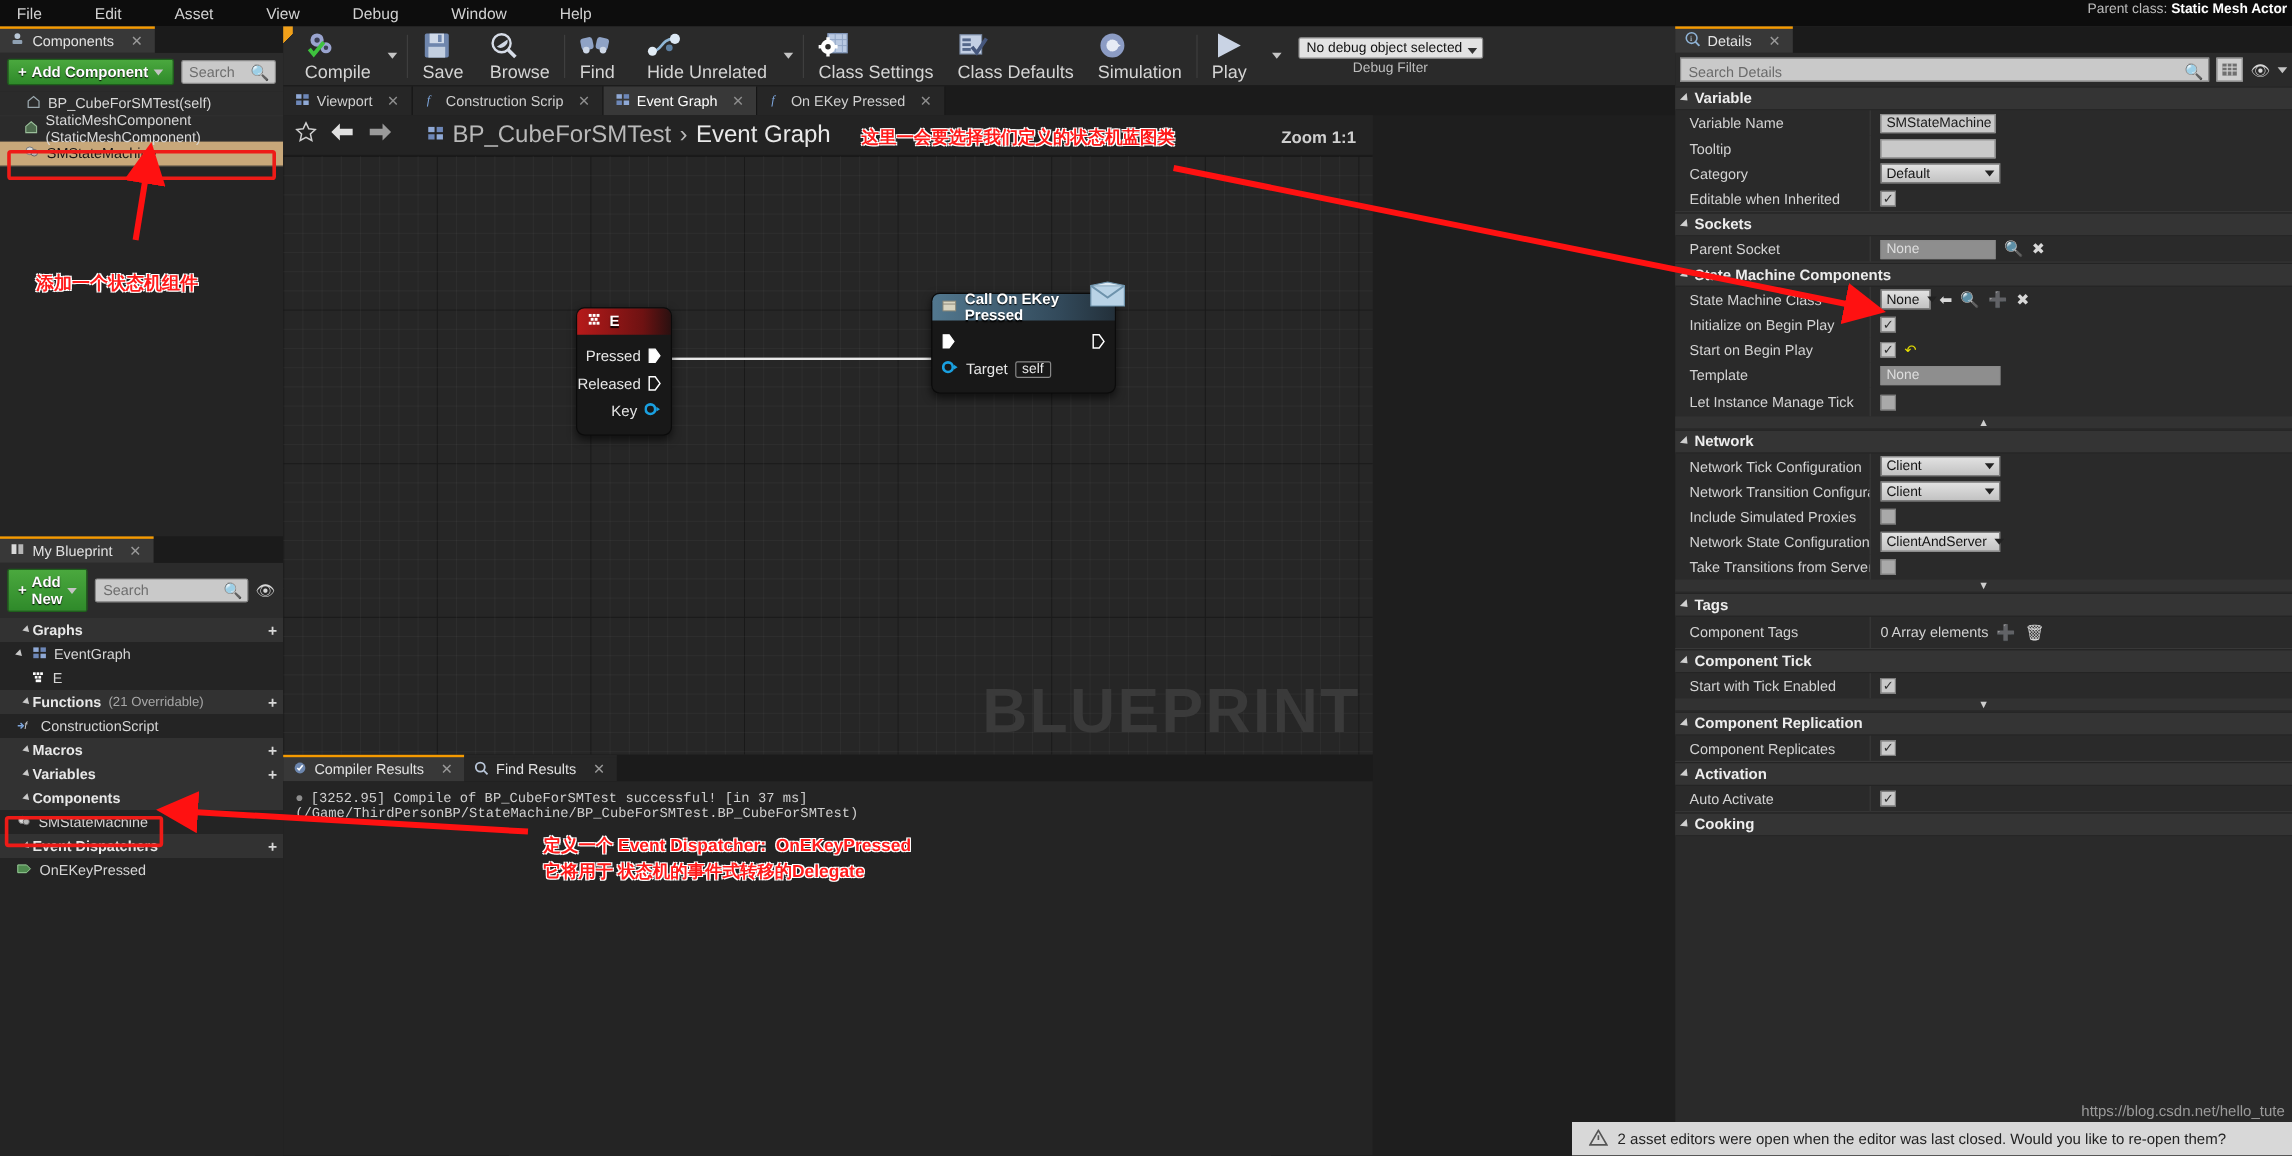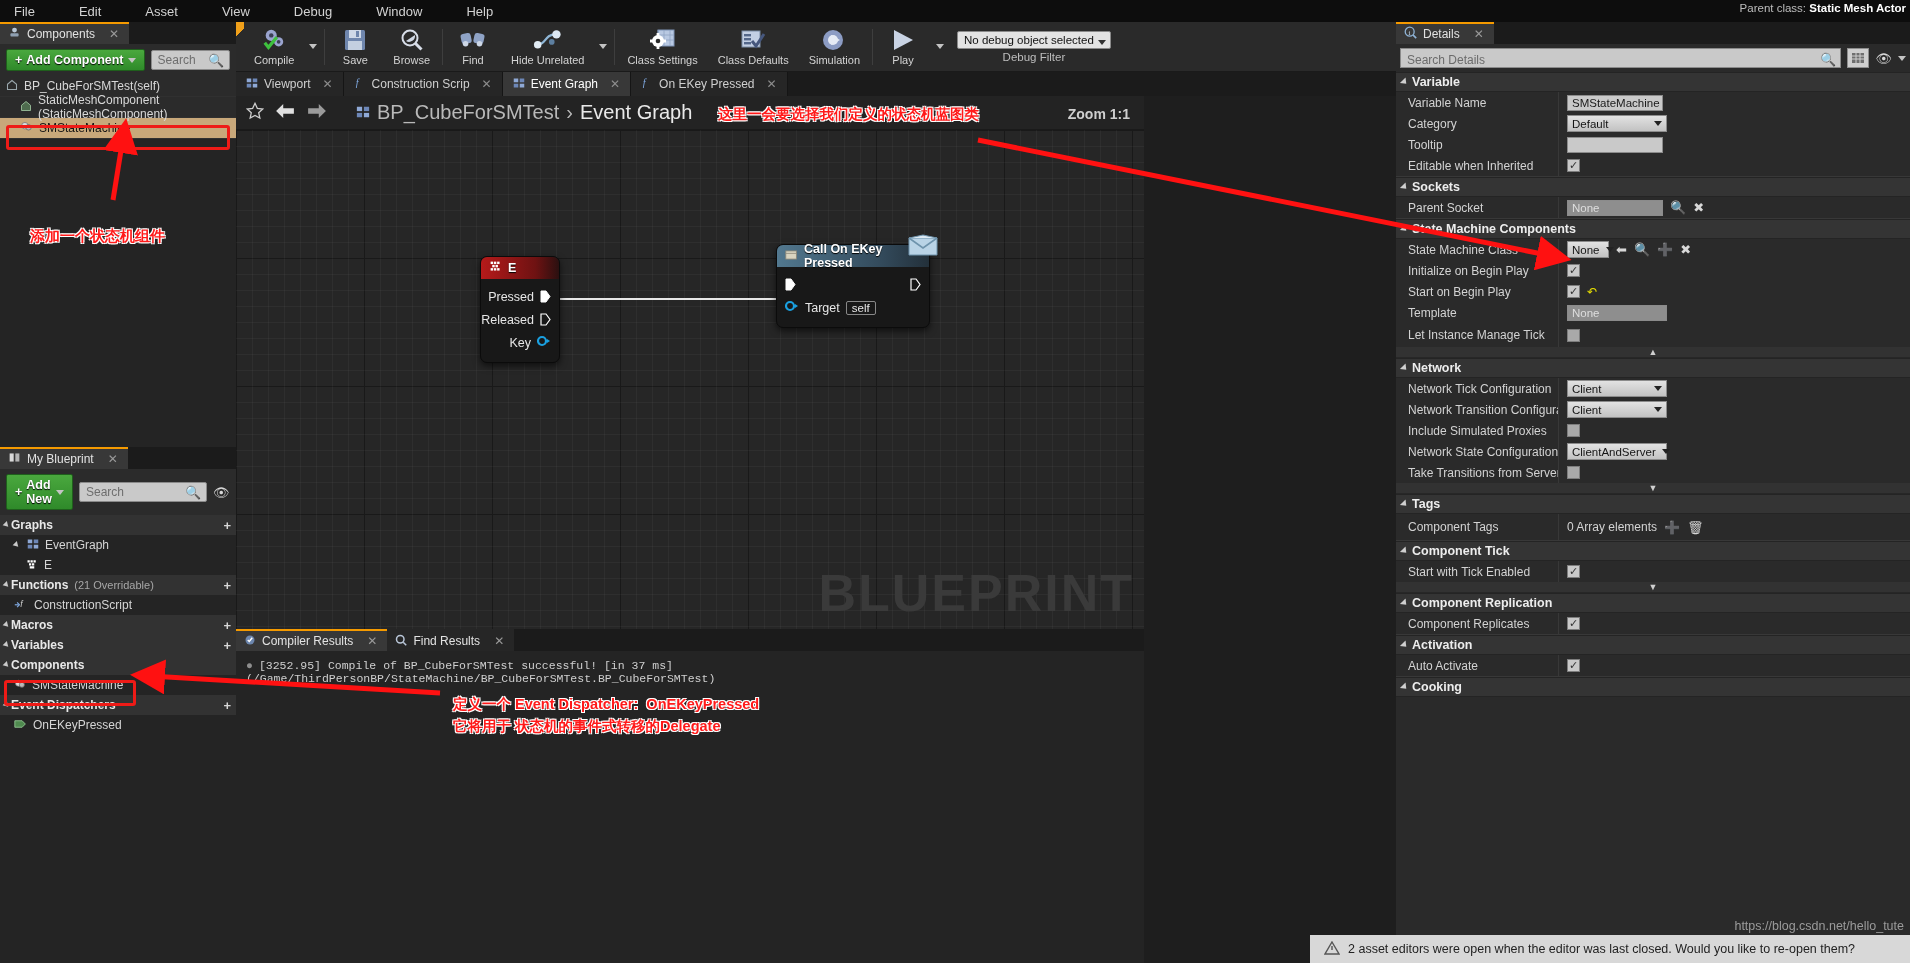--- a/index.html
+++ b/index.html
@@ -40,46 +40,46 @@
     border:1px solid #1f5f1c; border-radius:2px; padding:3px 8px; display:inline-flex; align-items:center; gap:4px;
     text-shadow:0 1px 1px #000;
   }
   .searchbox{
     flex:1; display:flex; align-items:center; background:#c9c9c9; border:1px solid #8a8a8a;
     border-radius:2px; height:20px; padding:0 4px 0 6px; color:#6e6e6e; font-size:12px;
   }
   .searchbox .mag{ margin-left:auto; color:#333; font-size:13px; }
 
   .treelist{ background:#2b2b2b; }
-  .tree-row{ display:flex; align-items:center; gap:6px; height:21px; padding-left:6px; font-size:12px; color:#d8d8d8;
+  .tree-row{ display:flex; align-items:center; gap:6px; height:21px; padding-left:22px; font-size:12px; color:#d8d8d8;
              border-bottom:1px solid #303030; }
   .tree-row.indent{ padding-left:20px; }
   .tree-row.sel{ background:#c8a87a; color:#151515; }
 
   .redbox{ position:absolute; border:3px solid #ee1b17; border-radius:3px; pointer-events:none; }
 
   .cn-annot{ position:absolute; color:#ff1a1a; font-weight:bold; font-size:15px;
              text-shadow:1px 1px 0 #fff,-1px -1px 0 #fff,1px -1px 0 #fff,-1px 1px 0 #fff; white-space:pre; }
 
   
   .myblueprint{ position:absolute; left:0; top:425px; width:236px; height:538px; background:#242424; }
   .mb-section{ display:flex; align-items:center; height:20px; background:#323232; font-size:12px; font-weight:bold;
-               color:#e8e8e8; padding-left:4px; }
+               color:#e8e8e8; padding-left:20px; }
   .mb-section .plus{ margin-left:auto; margin-right:5px; color:#d7d7d7; font-size:13px; font-weight:bold;}
   .mb-section .sub{ font-weight:normal; color:#a7a7a7; font-size:11px; margin-left:6px;}
   .mb-item{ display:flex; align-items:center; gap:6px; height:20px; font-size:12px; color:#d5d5d5; padding-left:14px;}
   .mb-item.i2{ padding-left:26px; }
   .tri{ width:0;height:0;border-left:5px solid #c9c9c9;border-top:3.5px solid transparent;border-bottom:3.5px solid transparent;
         transform:rotate(45deg); margin-right:2px;}
 
   
   .toolbar{ position:absolute; left:236px; top:22px; width:1160px; height:50px; background:#2a2a2a;
             border-bottom:1px solid #1a1a1a; display:flex; align-items:center; }
-  .tb-item{ width:auto; min-width:56px; height:50px; display:flex; flex-direction:column; align-items:center;
-            justify-content:center; gap:1px; padding:0 10px; font-size:11px; color:#d4d4d4; }
+  .tb-item{ width:auto; min-width:56px; height:50px; display:flex; flex-direction:column; align-items:flex-start;
+            justify-content:center; gap:1px; padding:0 10px; font-size:15px; color:#d4d4d4; }
   .tb-sep{ width:1px; height:36px; background:#3e3e3e; margin:0 2px; }
   .tb-ico{ height:26px; display:flex; align-items:center; justify-content:center; }
   .caret{ width:0;height:0;border-left:4px solid transparent;border-right:4px solid transparent;border-top:5px solid #c4c4c4; }
   .debug-area{ display:flex; flex-direction:column; align-items:center; gap:2px; margin-left:8px; }
   .debug-combo{ background:#e3e3e3; color:#111; font-size:11.5px; border:1px solid #8a8a8a; border-radius:2px;
                 padding:2px 16px 2px 6px; position:relative; }
   .debug-combo .c{ position:absolute; right:4px; top:8px; width:0;height:0;
      border-left:4px solid transparent;border-right:4px solid transparent;border-top:5px solid #333;}
   .debug-lbl{ font-size:11.5px; color:#bdbdbd; }
 
@@ -742,32 +742,32 @@
       <span class="ar"></span>
       <span>Variable</span>
     </div>
     <div class="prow">
       <div class="lbl">Variable Name</div>
       <div class="val">
         <div class="txtfield" style="width:96px;">SMStateMachine</div>
       </div>
     </div>
     <div class="prow">
+      <div class="lbl">Tooltip</div>
+      <div class="val">
+        <div class="txtfield" style="width:96px;"></div>
+      </div>
+    </div>
+    <div class="prow">
       <div class="lbl">Category</div>
       <div class="val">
         <div class="combo" style="width:100px;">
           <span>Default</span>
           <span class="c"></span>
         </div>
-      </div>
-    </div>
-    <div class="prow">
-      <div class="lbl">Tooltip</div>
-      <div class="val">
-        <div class="txtfield" style="width:96px;"></div>
       </div>
     </div>
     <div class="prow">
       <div class="lbl">Editable when Inherited</div>
       <div class="val">
         <div class="cbx">✓</div>
       </div>
     </div>
     <div class="sep"></div>
 

